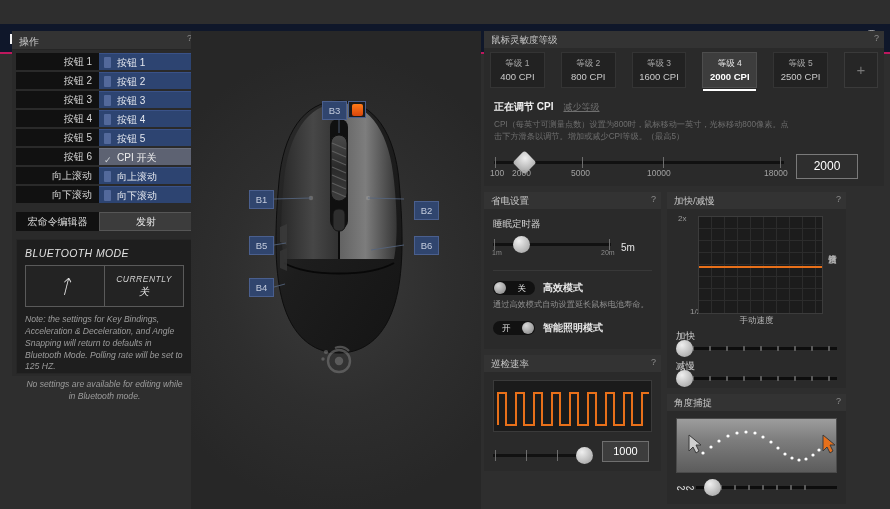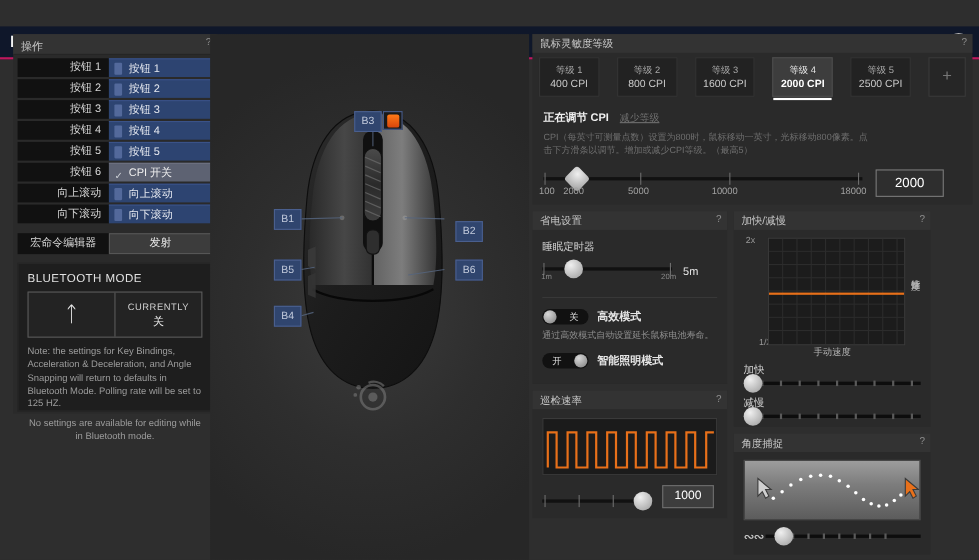--- a/index.html
+++ b/index.html
@@ -76,21 +76,21 @@
     text-align: center; line-height: 19px;
   }
   .macro-btn {
     flex: 1; background: #3c3c3c; color: #e8e8e8; font-size: 10px;
     text-align: center; line-height: 18px; border: 1px solid #565656;
     cursor: pointer;
   }
 
   .bt-block {
     margin: 8px 4px 0 4px; background: #1e1e1e; padding: 7px 8px 9px 8px;
-    border: 1px solid #262626; height: 135px;
+    border: 1px solid #262626; height: 135px; font-style: italic;
   }
   .bt-title { font-size: 10.5px; color: #e2e2e2; letter-spacing: .4px; margin-bottom: 6px; }
   .bt-toggle {
     display: flex; height: 42px; border: 1px solid #5a5a5a; background: #232323;
   }
   .bt-half {
     flex: 1; display: flex; align-items: center; justify-content: center;
     flex-direction: column; cursor: pointer;
   }
   .bt-half + .bt-half { border-left: 1px solid #5a5a5a; }

